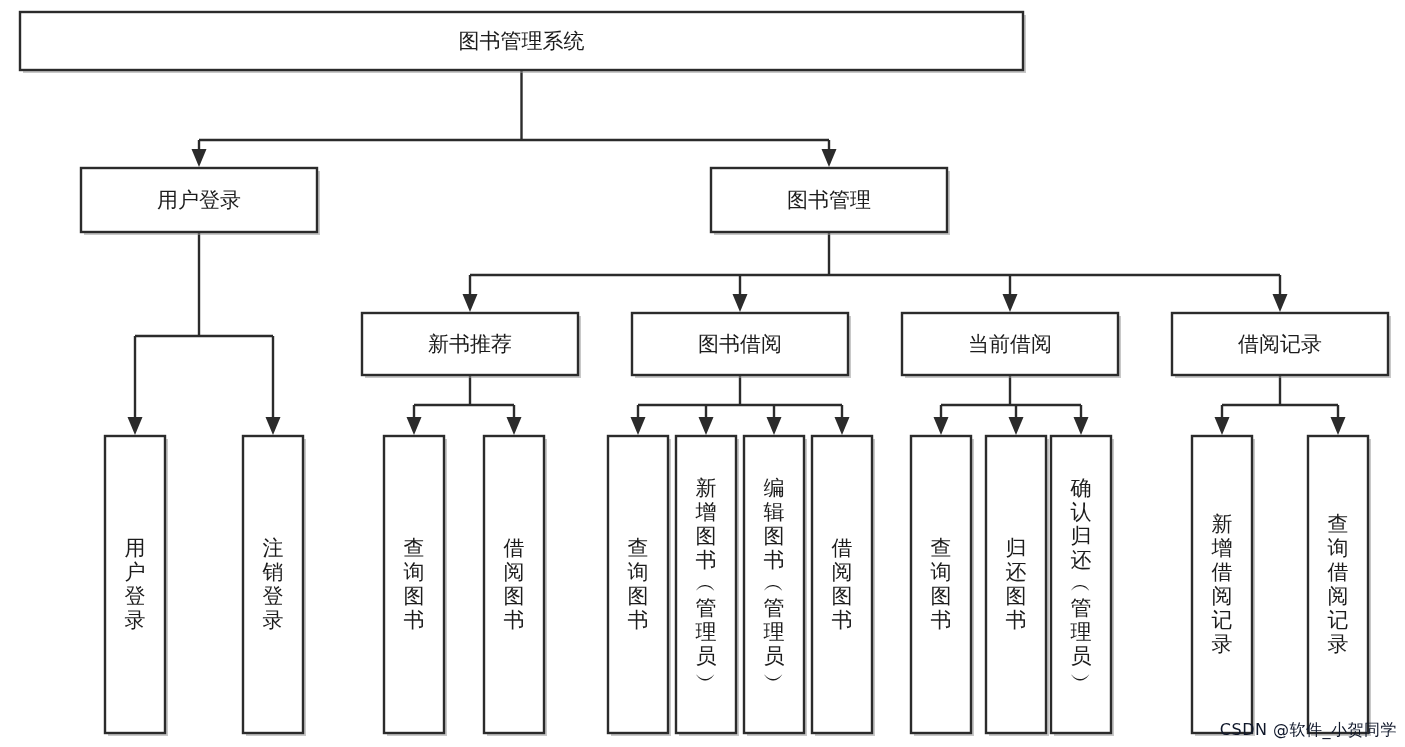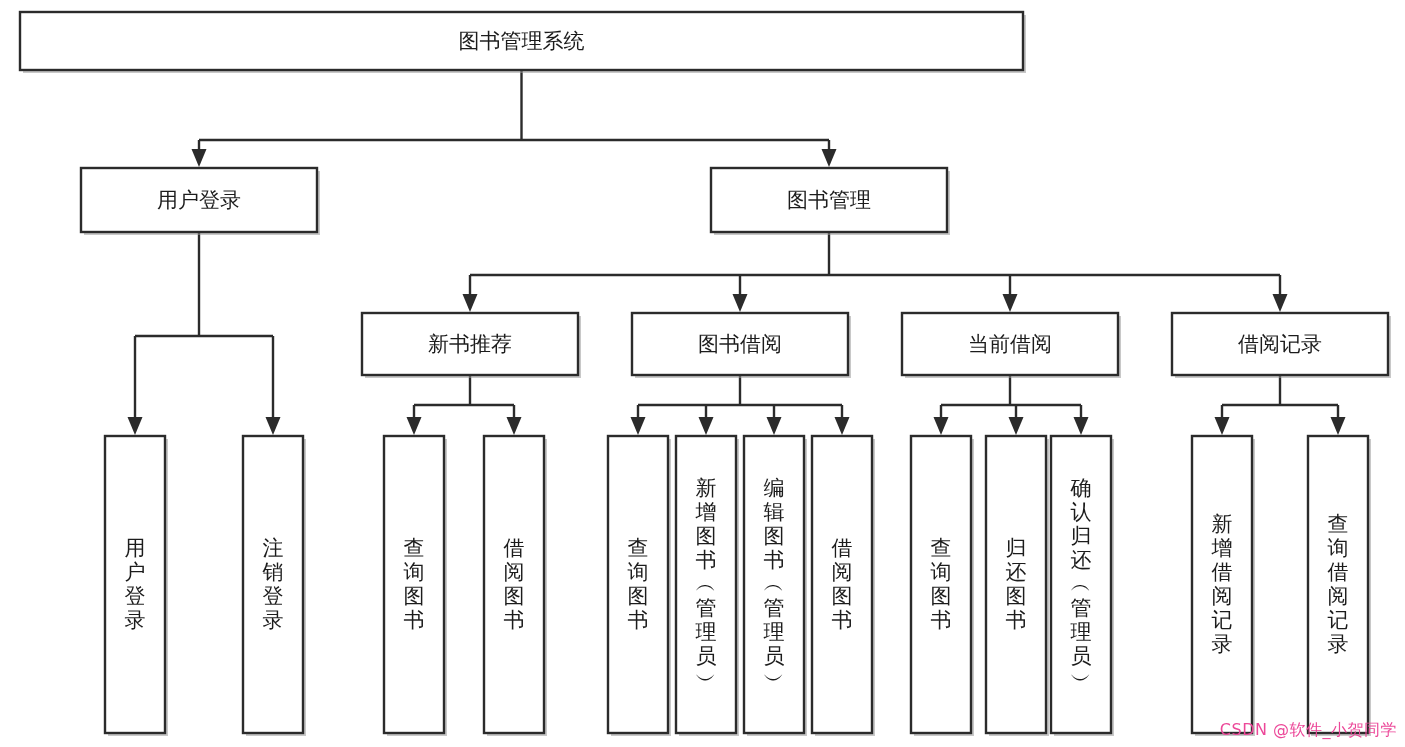--- a/index.html
+++ b/index.html
@@ -62,21 +62,21 @@
     fill: #1c1c1c;
     text-anchor: middle;
     white-space: pre;
   }
   .watermark-text {
     position: absolute;
     right: 8px;
     bottom: 6px;
     font-family: "DejaVu Sans", "Liberation Sans", sans-serif;
     font-size: 16px;
-    color: #ec4899;
+    color: #0f172a;
     letter-spacing: 0.5px;
     user-select: none;
     pointer-events: none;
     white-space: nowrap;
   }
 </style>
 </head>
 <body>
 
 <div id="diagram-root">

